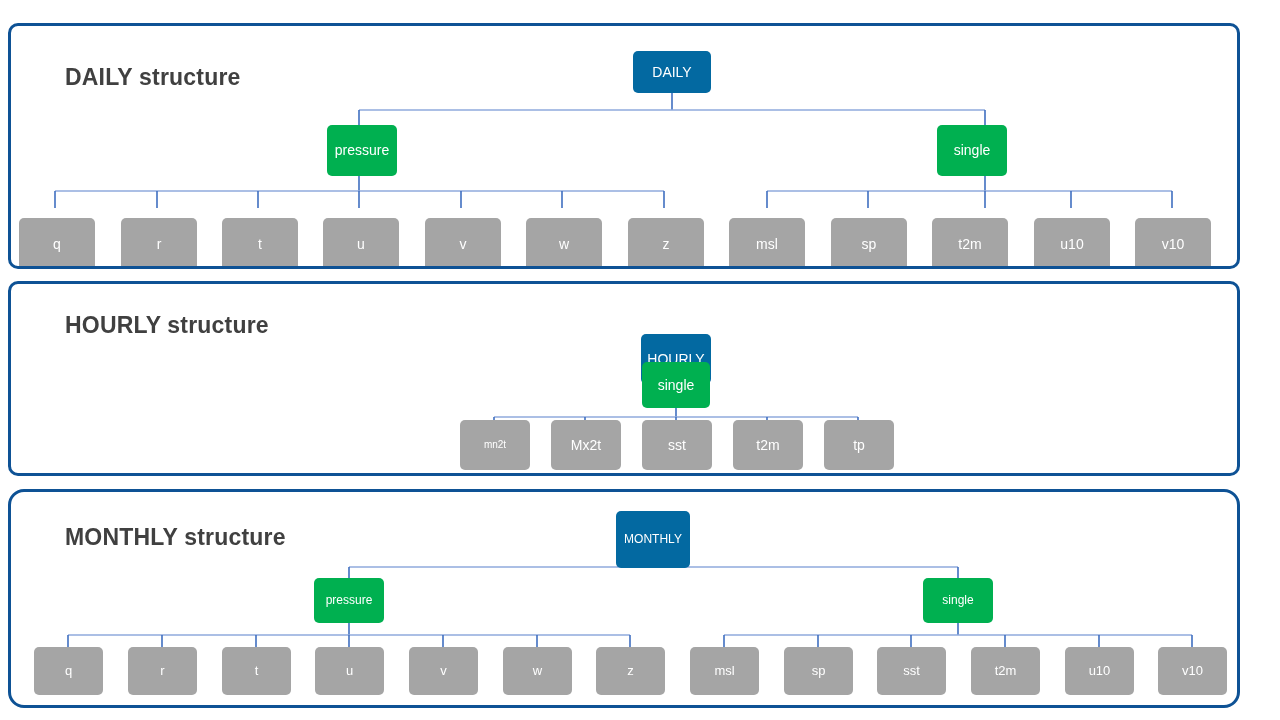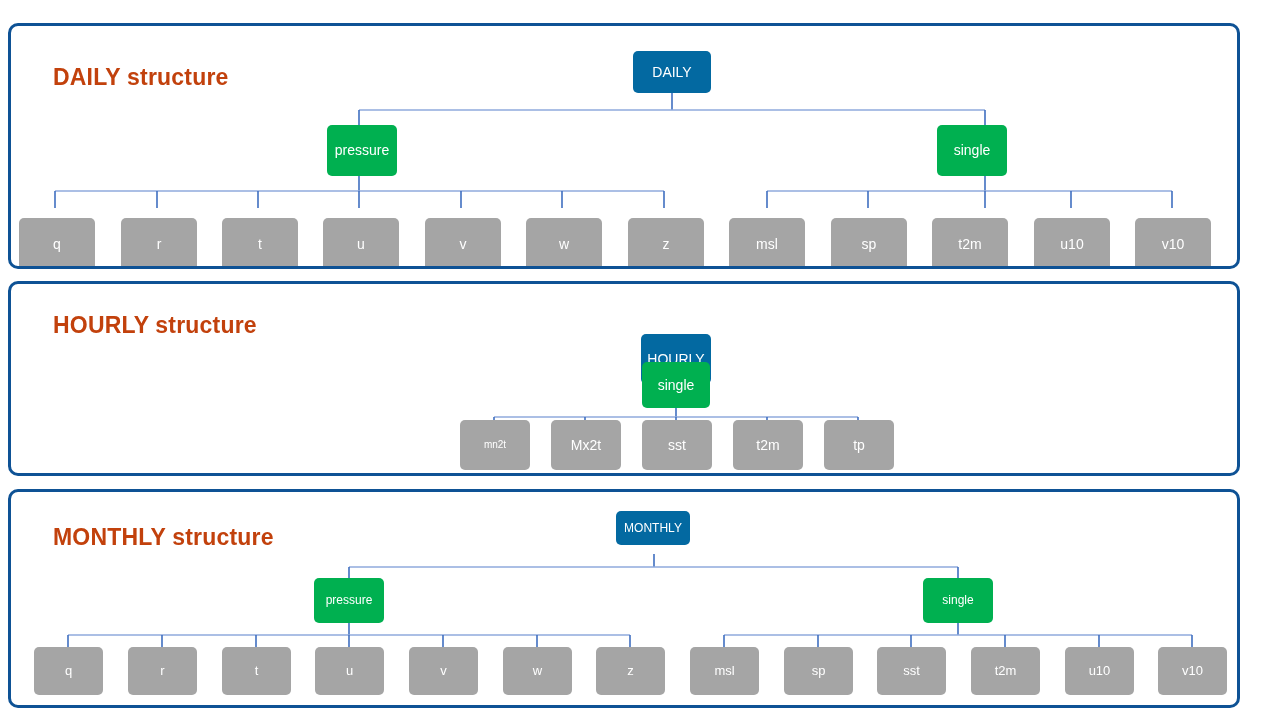--- a/index.html
+++ b/index.html
@@ -19,29 +19,30 @@
     position: absolute;
     left: 8px;
     width: 1232px;
     box-sizing: border-box;
     border: 3px solid #0e5295;
     border-radius: 10px;
     background: #ffffff;
   }
   #panel-daily   { top: 23px;  height: 246px; }
   #panel-hourly  { top: 281px; height: 195px; padding-left: 25px; }
-  #panel-monthly { top: 489px; height: 219px; }
+  #panel-monthly { top: 489px; height: 219px; border-radius: 16px; }
 
   .panel-title {
     position: absolute;
     font-size: 23px;
     font-weight: bold;
-    color: #c2410c;
+    color: #404040;
     letter-spacing: 0.2px;
     white-space: nowrap;
+    margin-left: 12px;
   }
   #title-daily   { left: 42px; top: 38px; }
   #title-hourly  { left: 42px; top: 28px; }
   #title-monthly { left: 42px; top: 32px; }
 
   .canvas {
     position: absolute;
     left: 0; top: 0;
     width: 100%; height: 100%;
     overflow: hidden;
@@ -223,21 +224,21 @@
       <path class="lnk-dark" d="M 947,131 L 947,143"></path>
       <path class="lnk-light" d="M 713,143 L 1181,143"></path>
       <path class="lnk-dark" d="M 713,143 L 713,157"></path>
       <path class="lnk-dark" d="M 807,143 L 807,157"></path>
       <path class="lnk-dark" d="M 900,143 L 900,157"></path>
       <path class="lnk-dark" d="M 994,143 L 994,157"></path>
       <path class="lnk-dark" d="M 1088,143 L 1088,157"></path>
       <path class="lnk-dark" d="M 1181,143 L 1181,157"></path>
     </svg>
 
-    <div class="node root" style="left:605px; top:19px; width:74px; height:34px; font-size:12px;">
+    <div class="node root" style="left:605px; top:19px; width:74px; height:57px; font-size:12px;">
       <span>MONTHLY</span>
     </div>
 
     <div class="node group" style="left:303px; top:86px; width:70px; height:45px; font-size:12px;">
       <span>pressure</span>
     </div>
     <div class="node group" style="left:912px; top:86px; width:70px; height:45px; font-size:12px;">
       <span>single</span>
     </div>
 

